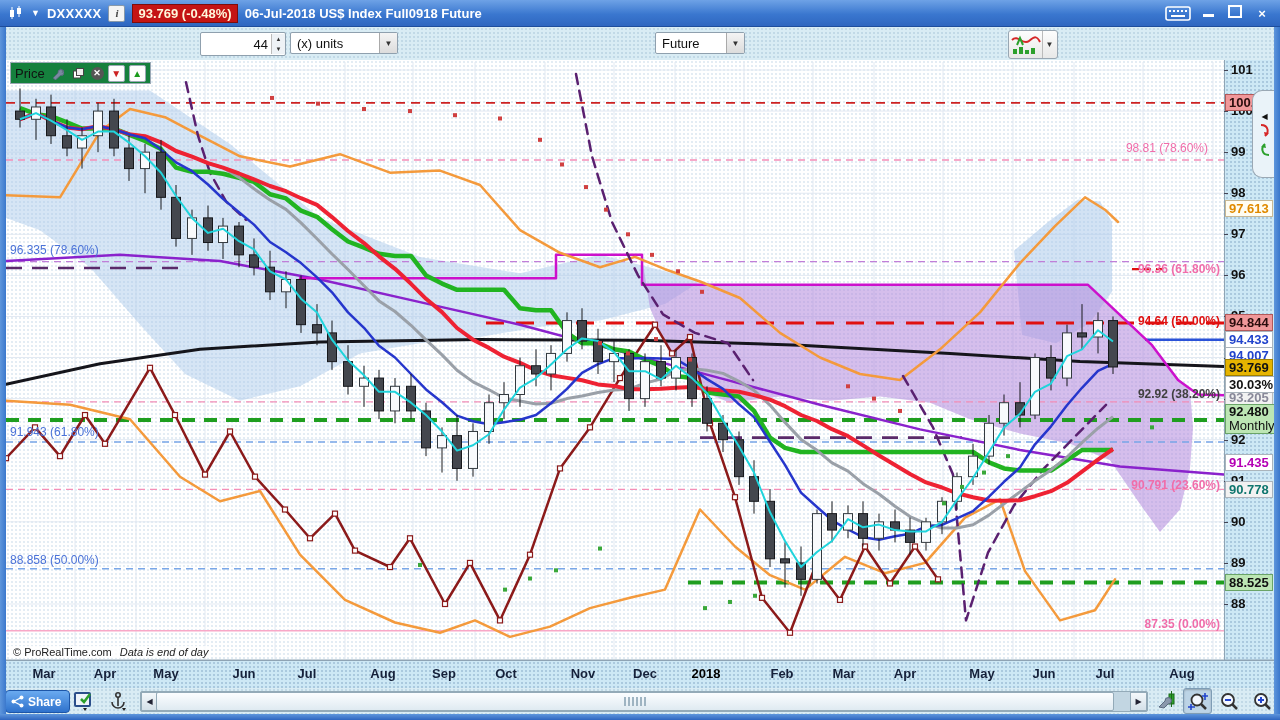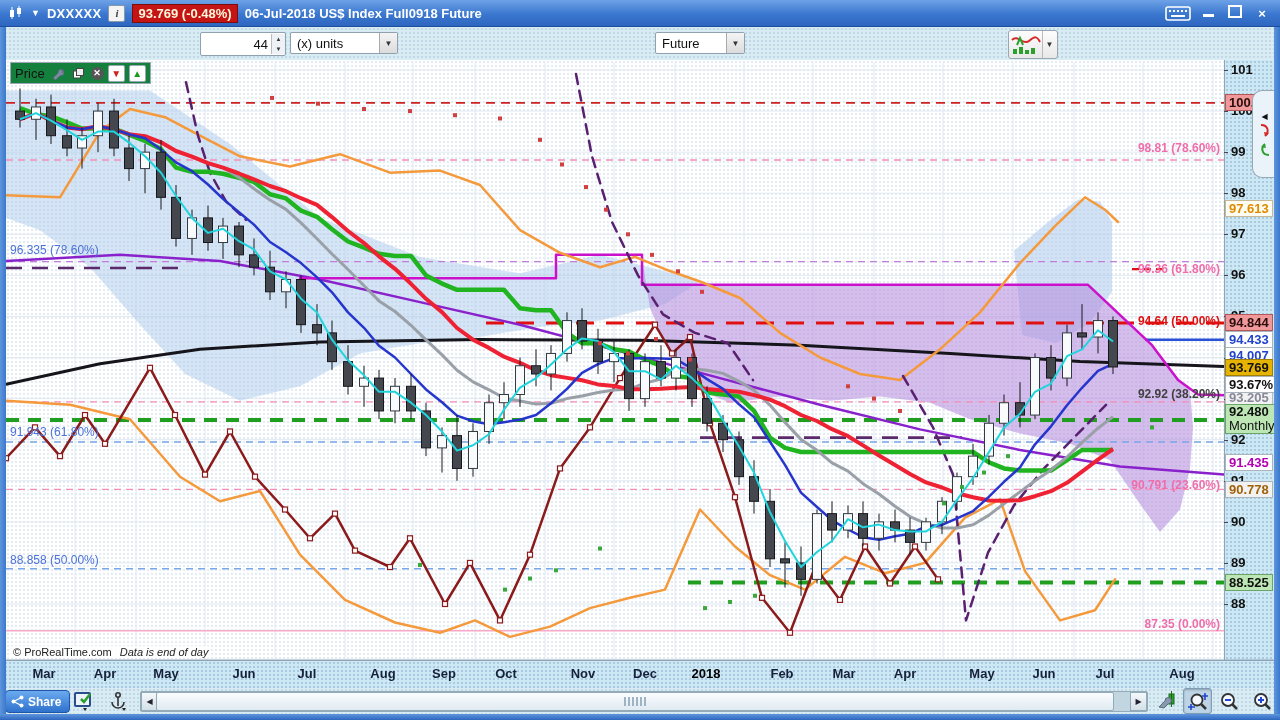--- a/index.html
+++ b/index.html
@@ -485,32 +485,32 @@
         <div class="axis-tick" style="top: 494.923px;">89</div>
         <div class="tickmark" style="top: 544px;"></div>
         <div class="axis-tick" style="top: 536px;">88</div>
         <div class="axis-badge" style="top: 34px; background: rgb(240, 152, 154); color: rgb(42, 13, 13); border-color: rgb(178, 88, 88); z-index: 2;">100.199</div>
         <div class="axis-badge" style="top: 140px; background: rgb(255, 253, 242); color: rgb(224, 138, 0); border-color: rgb(200, 184, 148); z-index: 2;">97.613</div>
         <div class="axis-badge" style="top: 254px; background: rgb(240, 152, 154); color: rgb(42, 13, 13); border-color: rgb(178, 88, 88); z-index: 2;">94.844</div>
         <div class="axis-badge" style="top: 287px; background: rgb(255, 255, 255); color: rgb(34, 68, 204); border-color: rgb(170, 180, 188); z-index: 1;">94.007</div>
         <div class="axis-badge" style="top: 271px; background: rgb(255, 255, 255); color: rgb(34, 68, 204); border-color: rgb(170, 180, 188); z-index: 2;">94.433</div>
         <div class="axis-badge" style="top: 329px; background: rgb(242, 242, 242); color: rgb(136, 136, 153); border-color: rgb(187, 187, 187); z-index: 1;">93.205</div>
         <div class="axis-badge" style="top: 299px; background: rgb(230, 180, 0); color: rgb(17, 17, 17); border-color: rgb(160, 128, 0); z-index: 3;">93.769</div>
-        <div class="axis-badge" style="top: 316px; background: rgb(255, 255, 255); color: rgb(17, 17, 17); border-color: rgb(170, 180, 188); z-index: 3;">93.67%</div>
+        <div class="axis-badge" style="top: 316px; background: rgb(255, 255, 255); color: rgb(17, 17, 17); border-color: rgb(170, 180, 188); z-index: 3;">30.03%</div>
         <div class="axis-badge" style="top: 394px; background: rgb(255, 255, 255); color: rgb(180, 0, 180); border-color: rgb(170, 180, 188); z-index: 2;">91.435</div>
-        <div class="axis-badge" style="top: 421px; background: rgb(242, 242, 242); color: #a16207; border-color: rgb(170, 180, 188); z-index: 2;">90.778</div>
+        <div class="axis-badge" style="top: 421px; background: rgb(242, 242, 242); color: #0f766e; border-color: rgb(170, 180, 188); z-index: 2;">90.778</div>
         <div class="axis-badge" style="top: 514px; background: rgb(188, 230, 180); color: rgb(17, 17, 17); border-color: rgb(106, 164, 104); z-index: 2;">88.525</div>
         <div class="axis-badge" style="top: 344px; background: rgb(188, 230, 180); color: rgb(17, 17, 17); border-color: rgb(106, 164, 104); z-index: 3; line-height: 14px;">
           <div>92.480</div>
           <div style="font-weight:normal;">Monthly</div>
         </div>
         <div class="fib-label" style="left: 10px; top: 183px; color: rgb(74, 114, 216);">96.335 (78.60%)</div>
         <div class="fib-label" style="left: 10px; top: 365px; color: rgb(74, 114, 216);">91.943 (61.80%)</div>
         <div class="fib-label" style="left: 10px; top: 493px; color: rgb(74, 114, 216);">88.858 (50.00%)</div>
-        <div class="fib-label" style="right: 60px; top: 81px; color: rgb(240, 109, 170); font-weight: bold;">98.81 (78.60%)</div>
+        <div class="fib-label" style="right: 72px; top: 81px; color: rgb(240, 109, 170); font-weight: normal;">98.81 (78.60%)</div>
         <div class="fib-label" style="right: 60px; top: 202px; color: rgb(240, 109, 170); font-weight: bold;">96.36 (61.80%)</div>
         <div class="fib-label" style="right: 60px; top: 254px; color: rgb(224, 16, 16); font-weight: bold;">94.64 (50.00%)</div>
         <div class="fib-label" style="right: 60px; top: 327px; color: #404040; font-weight: bold;">92.92 (38.20%)</div>
         <div class="fib-label" style="right: 60px; top: 418px; color: rgb(240, 109, 170); font-weight: bold;">90.791 (23.60%)</div>
         <div class="fib-label" style="right: 60px; top: 557px; color: rgb(240, 109, 170); font-weight: bold;">87.35 (0.00%)</div>
       </div>
 
     <div class="pane-header">
       <span class="ptitle">Price</span>
       <span class="mini-btn">

